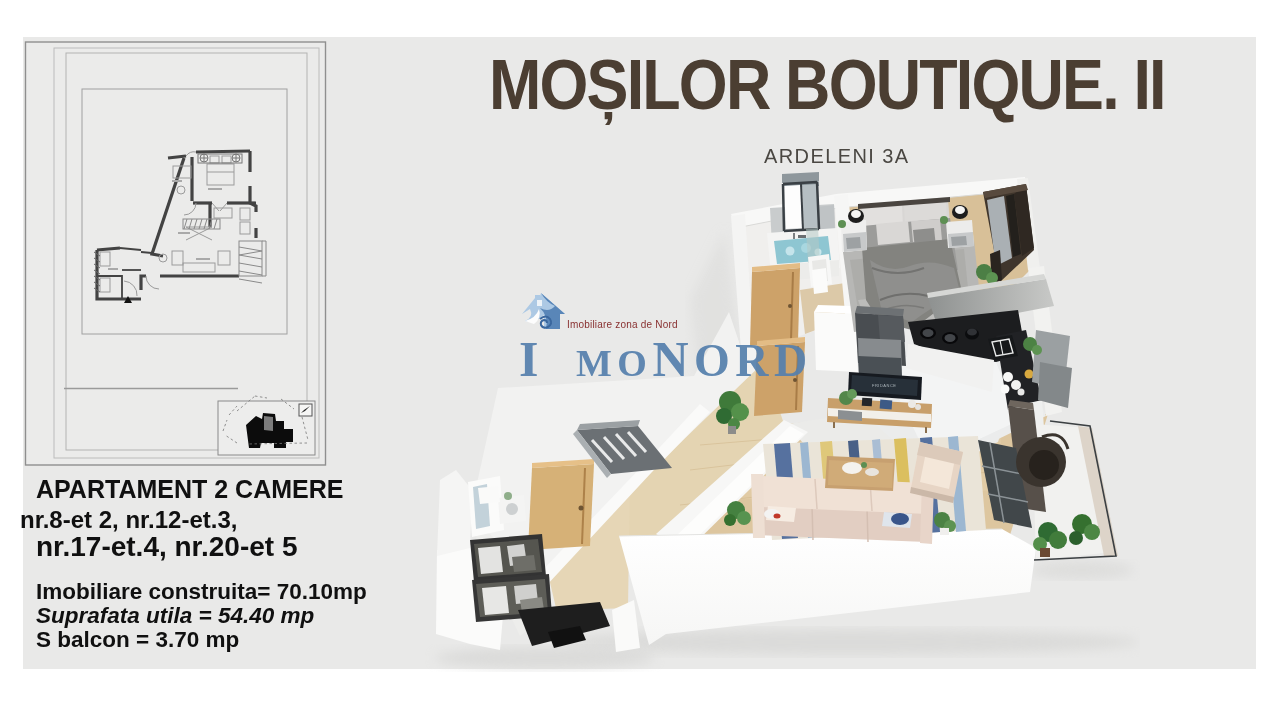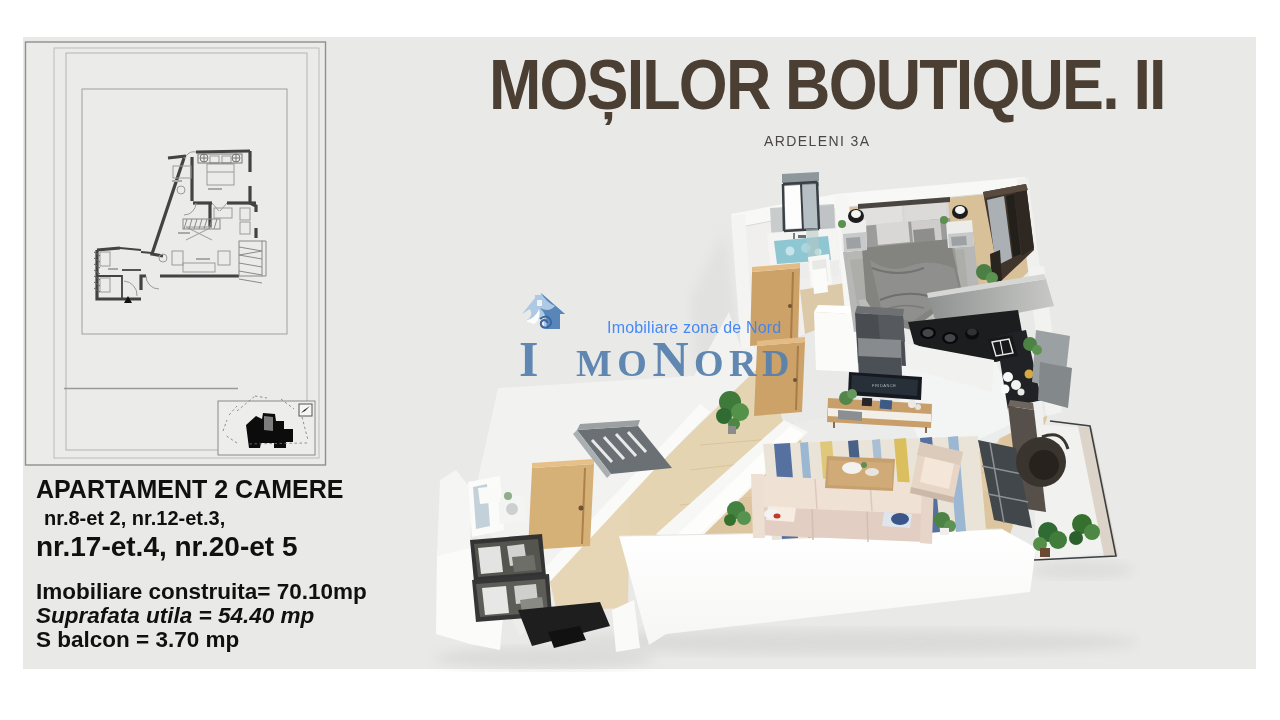--- a/index.html
+++ b/index.html
@@ -1,21 +1,21 @@
 <!DOCTYPE html>
 <html><head>
 <meta charset="utf-8">
 <style>
   html,body{margin:0;padding:0;width:1280px;height:720px;background:#ffffff;overflow:hidden;}
   body{font-family:"Liberation Sans", sans-serif;position:relative;}
   .panel{position:absolute;left:23px;top:37px;width:1233px;height:632px;background:#e9e9e8;}
   .title{position:absolute;left:489px;top:45px;color:#4b3e32;
          font-weight:bold;font-size:70px;letter-spacing:-2px;white-space:nowrap;
          transform-origin:left top;transform:scaleX(0.897);}
-  .sub{position:absolute;left:764px;top:133px;color:#4a4742;font-size:14px;font-weight:normal;
+  .sub{position:absolute;left:764px;top:145px;color:#4a4742;font-size:20px;font-weight:normal;
        letter-spacing:1.4px;}
   .info div{position:absolute;color:#101010;font-weight:bold;white-space:nowrap;line-height:1;}
 </style>
 </head>
 <body>
 <div class="panel"></div>
 
 <svg style="position:absolute;left:0;top:0;" width="360" height="480" viewBox="0 0 360 480">
   <rect x="25.5" y="42" width="300" height="423" fill="#ebebea" stroke="#8f8f8f" stroke-width="1.4"></rect>
   <rect x="54" y="48" width="265" height="410" fill="none" stroke="#bcbcbb" stroke-width="1"></rect>
@@ -441,26 +441,26 @@
 </svg>
 
 <div style="position:absolute;left:0;top:0;opacity:0.93;">
   <svg width="48" height="46" viewBox="0 0 48 46" style="position:absolute;left:520px;top:293px;">
     <path d="M21,0 L45,21 L40,21 L40,36 L24,36 L24,22 Q14,31 5,28 Q14,24 10,16 L2,21 L15,5 L15,2 L20,2 L20,3 Z" fill="#a9c7e4"></path>
     <path d="M21,0 L45,21 L40,21 L40,36 L26,36 Q29,23 20,15 Q29,20 35,13 Q26,9 21,0 Z" fill="#4f7fb5"></path>
     <path d="M5,28 Q16,25 19,16 Q22,25 14,31 Z" fill="#ffffff"></path>
     <path d="M20,26 q6,-5 10,0 q3,5 -2,8 q-5,2 -7,-2 q-1,-4 3,-5 q3,0 3,3" stroke="#2d5e99" stroke-width="2" fill="none"></path>
     <rect x="17" y="7" width="5" height="6" fill="#eef4fa"></rect>
   </svg>
-  <div style="position:absolute;left:567px;top:319px;color:#3b82f6;font-size:16px;font-weight:normal;white-space:nowrap;letter-spacing:0.2px;margin-left:40px;">Imobiliare zona de Nord</div>
+  <div style="position:absolute;left:567px;top:319px;color:#7f1d1d;font-size:10px;font-weight:normal;white-space:nowrap;letter-spacing:0.2px;">Imobiliare zona de Nord</div>
   <div style="position:absolute;left:519px;top:330px;color:#5680ad;font-family:'Liberation Serif',serif;font-weight:bold;white-space:nowrap;letter-spacing:5.5px;">
-    <span style="font-size:50px;">I</span><span style="font-size:38px;margin-left:32px;">MO</span><span style="font-size:50px;">N</span><span style="font-size:38px;">ORD</span>
+    <span style="font-size:50px;">I</span><span style="font-size:38px;margin-left:32px;">MO</span><span style="font-size:50px;">N</span><span style="font-size:46px;">ORD</span>
   </div>
 </div>
 
 <div class="info">
   <div style="left:36px;top:477px;font-size:25px;">APARTAMENT 2 CAMERE</div>
-  <div style="left:44px;top:508px;font-size:20px;">nr.8-et 2, nr.12-et.3,</div>
+  <div style="left:20px;top:508px;font-size:24px;">nr.8-et 2, nr.12-et.3,</div>
   <div style="left:36px;top:533px;font-size:28px;">nr.17-et.4, nr.20-et 5</div>
   <div style="left:36px;top:581px;font-size:22.5px;">Imobiliare construita= 70.10mp</div>
   <div style="left:36px;top:605px;font-size:22.5px;font-style:italic;">Suprafata utila = 54.40 mp</div>
   <div style="left:36px;top:629px;font-size:22.5px;text-align:center;">S balcon = 3.70 mp</div>
 </div>
 
 </body></html>

